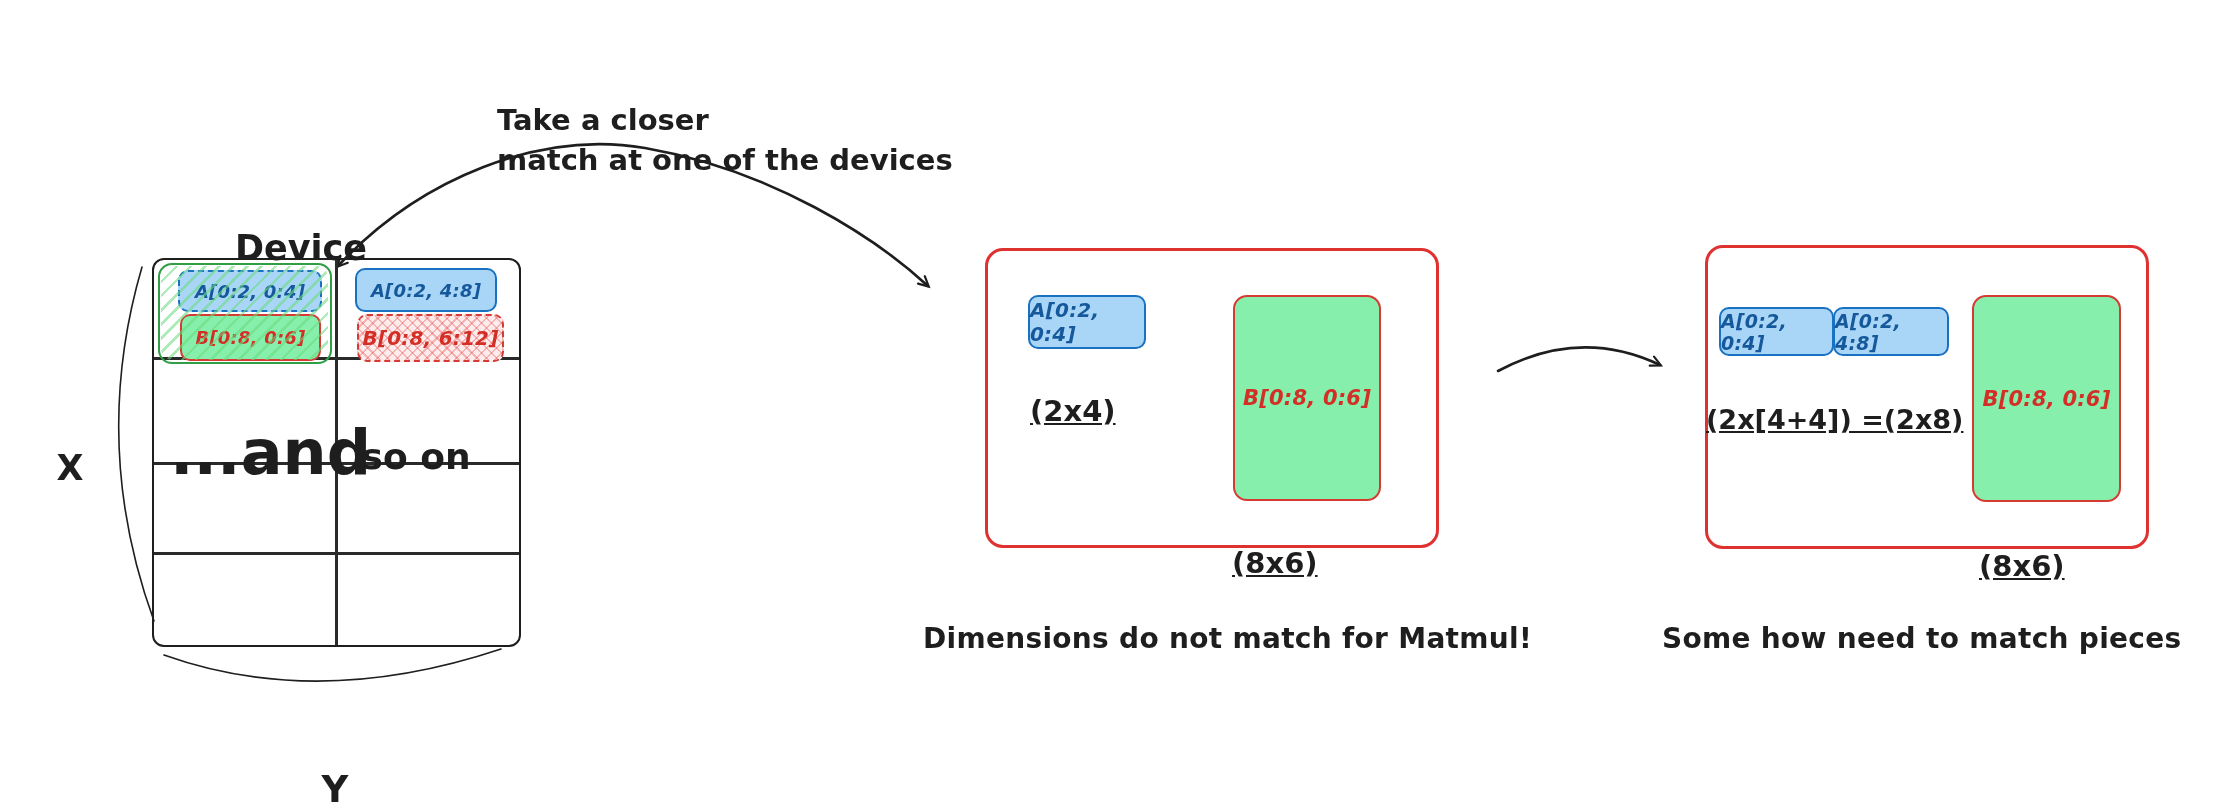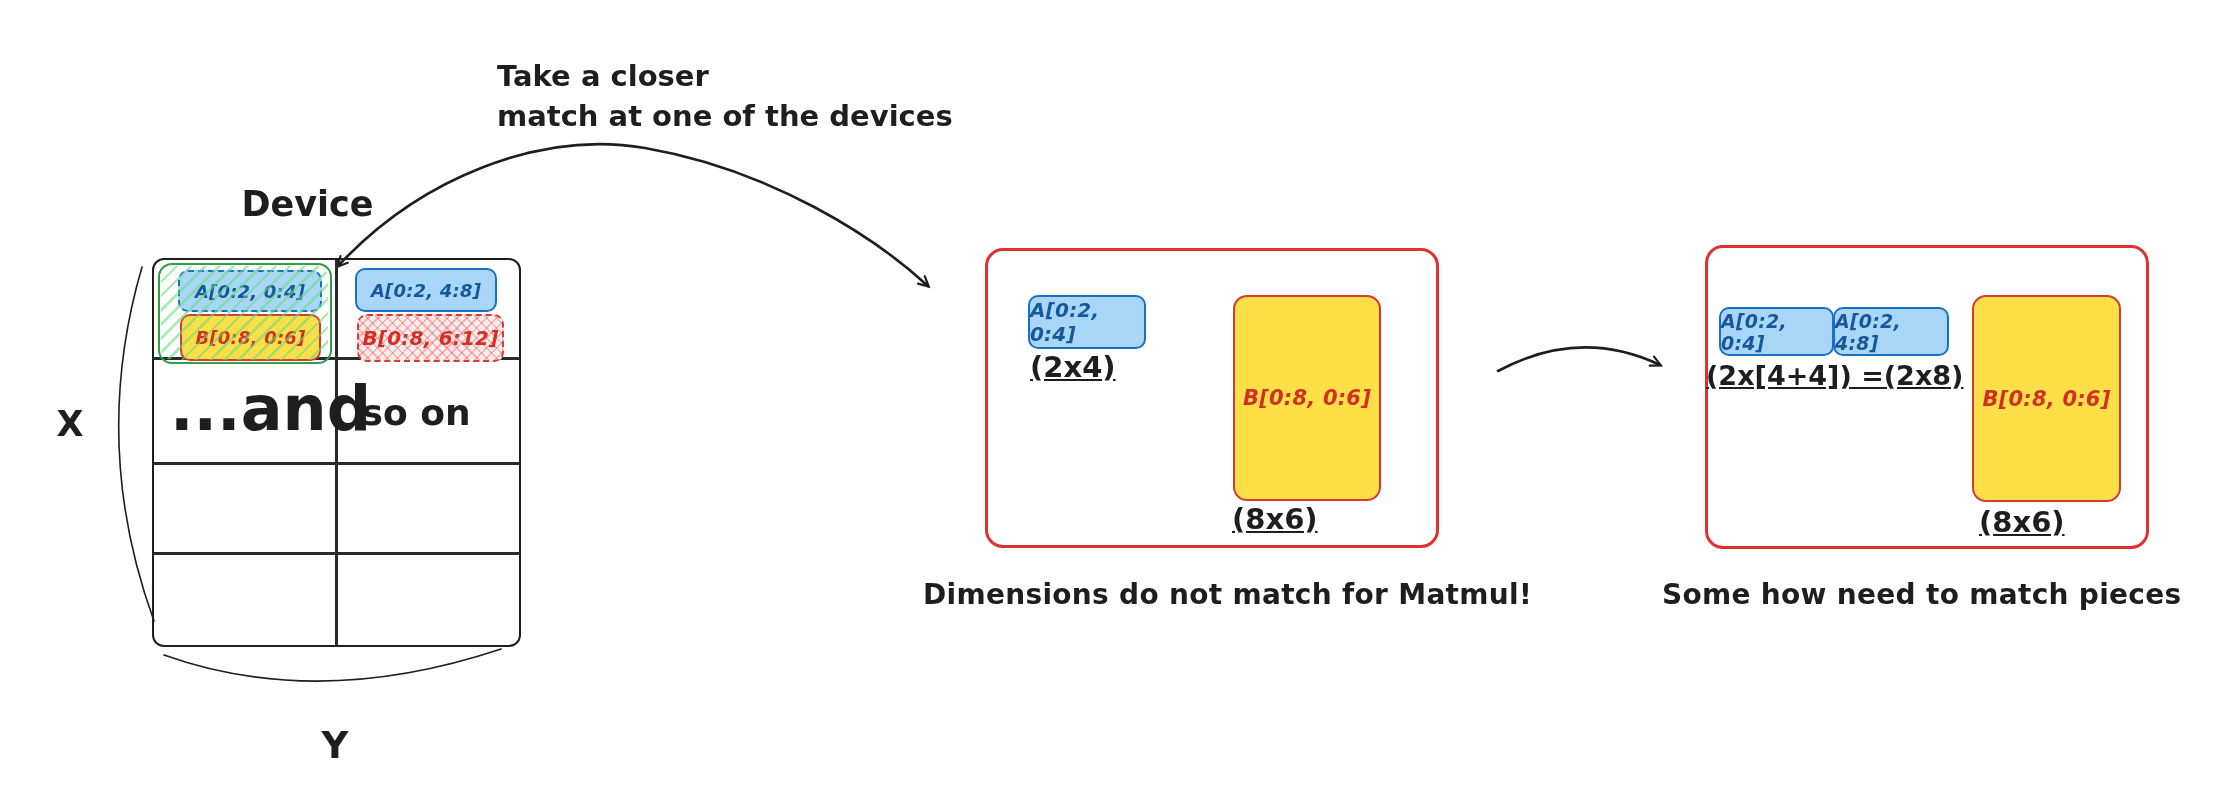--- a/index.html
+++ b/index.html
@@ -4,22 +4,22 @@
 <style>
   html,body { margin:0; padding:0; background:#ffffff; }
   .canvas {
     position:relative; width:2240px; height:808px; background:#ffffff; overflow:hidden;
     font-family:"DejaVu Sans","Liberation Sans",sans-serif; color:#1e1e1e;
   }
   .abs { position:absolute; }
   .strokes { position:absolute; left:0; top:0; width:2240px; height:808px; pointer-events:none; }
 
   
-  .hand { position:absolute; font-weight:600; color:#1e1e1e; white-space:nowrap; }
-  .label-device { left:235px; top:184px; width:145px; font-size:35px; text-align:center; }
+  .hand { position:absolute; font-weight:600; color:#1e1e1e; white-space:nowrap;margin-top:44px; }
+  .label-device { left:235px; top:184px; width:145px; font-size:35px; }
   .label-x { left:48px; top:404px; width:44px; font-size:35px; text-align:center; }
   .label-y { left:312px; top:724px; width:46px; font-size:37px; text-align:center; }
   .annotation { left:497px; top:56px; font-size:29px; line-height:40px; font-weight:600; }
   .caption { font-size:28px; font-weight:600; text-align:center; letter-spacing:.3px; }
   .caption-mid   { left:923px;  top:578px; width:452px; }
   .caption-right { left:1662px; top:578px; width:450px; }
 
   
   .grid { left:152px; top:258px; width:365px; height:385px; border:2.6px solid #1e1e1e; border-radius:12px; }
   .grid-vline { position:absolute; left:181px; top:0; width:2.6px; height:100%; background:#2a2a2a; }
@@ -35,21 +35,21 @@
     left:161px; top:266px; width:167px; height:94px; border-radius:12px; z-index:5; pointer-events:none;
     background:repeating-linear-gradient(135deg, rgba(105,219,124,.55) 0 2.6px, transparent 2.6px 10px);
   }
 
   
   .chip {
     position:absolute; display:flex; align-items:center; justify-content:center;
     border-radius:10px; font-weight:600; font-style:italic; letter-spacing:.2px;
   }
   .chip.blue { background:#a9d6f6; border:2.4px solid #1971c2; color:#15599c; }
-  .chip.red  { background:#fde047; border:2.4px solid #d63b33; color:#d32f27; }
+  .chip.red  { background:#86efac; border:2.4px solid #d63b33; color:#d32f27; }
   .chip.dashed { border-style:dashed; }
   .chip.crosshatch {
     background-color:#fdeceb;
     background-image:
       repeating-linear-gradient(45deg,  rgba(224,49,49,.30) 0 1.6px, transparent 1.6px 7px),
       repeating-linear-gradient(135deg, rgba(224,49,49,.30) 0 1.6px, transparent 1.6px 7px);
   }
   .bigblock { border-radius:14px; font-size:21px; }
 
   

